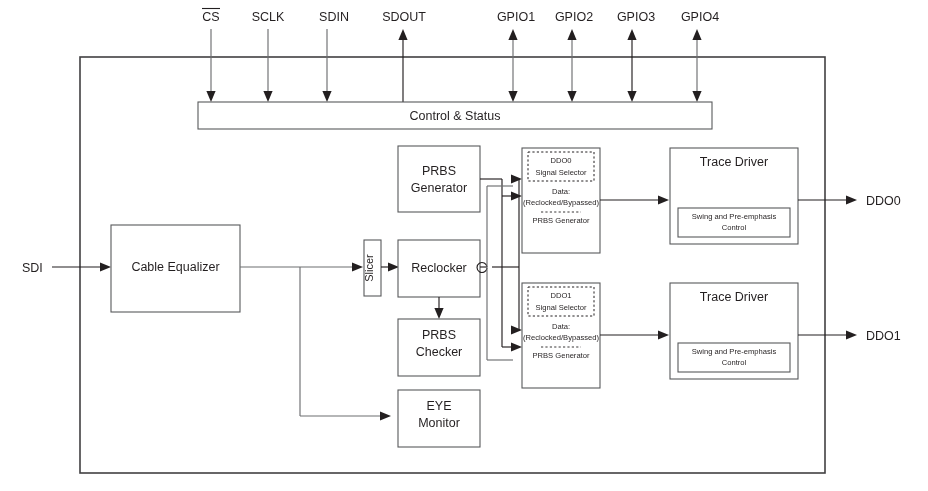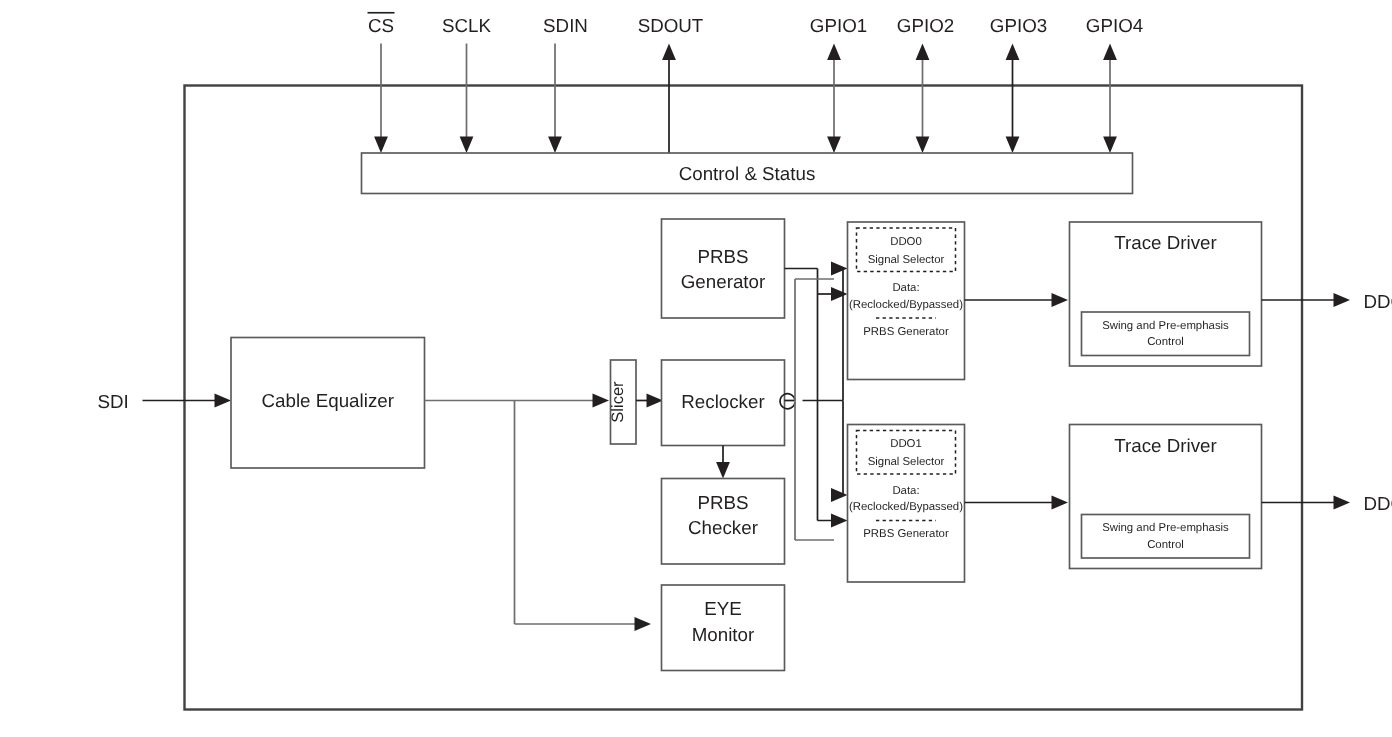--- a/index.html
+++ b/index.html
@@ -10,21 +10,20 @@
   body {
     width: 928px;
     height: 491px;
     font-family: "Liberation Sans", sans-serif;
     overflow: hidden;
   }
   #diagram-root {
     position: relative;
     width: 772px;
     height: 491px;
-    margin-left: 43px;
   }
   svg {
     display: block;
   }
   text {
     font-family: "Liberation Sans", sans-serif;
     fill: #231f20;
   }
   .pin-label     { font-size: 12.5px; text-anchor: middle; }
   .io-label      { font-size: 12.5px; }

